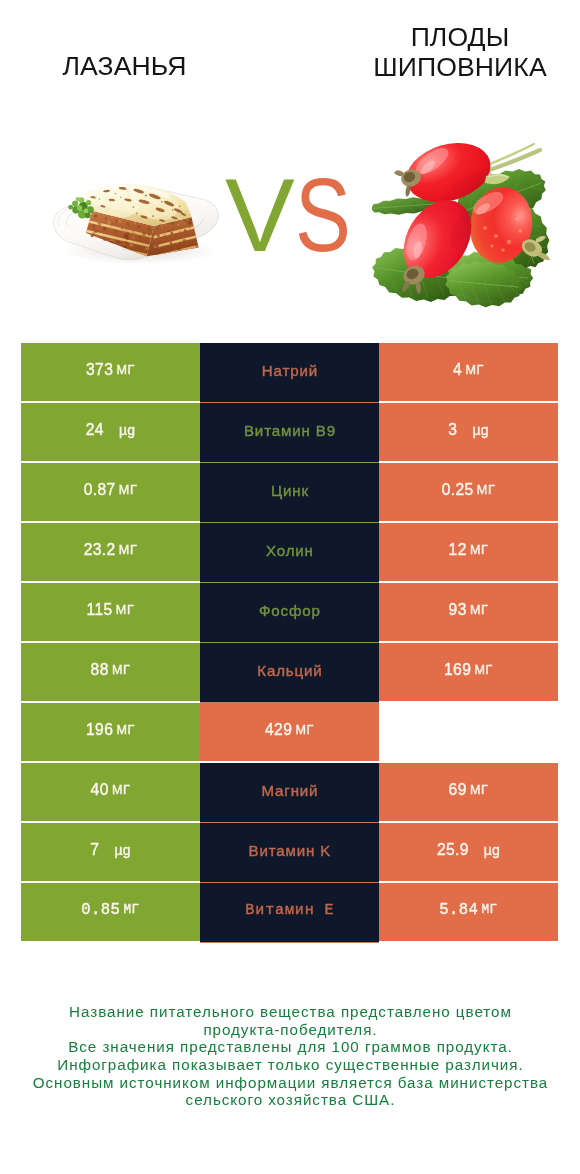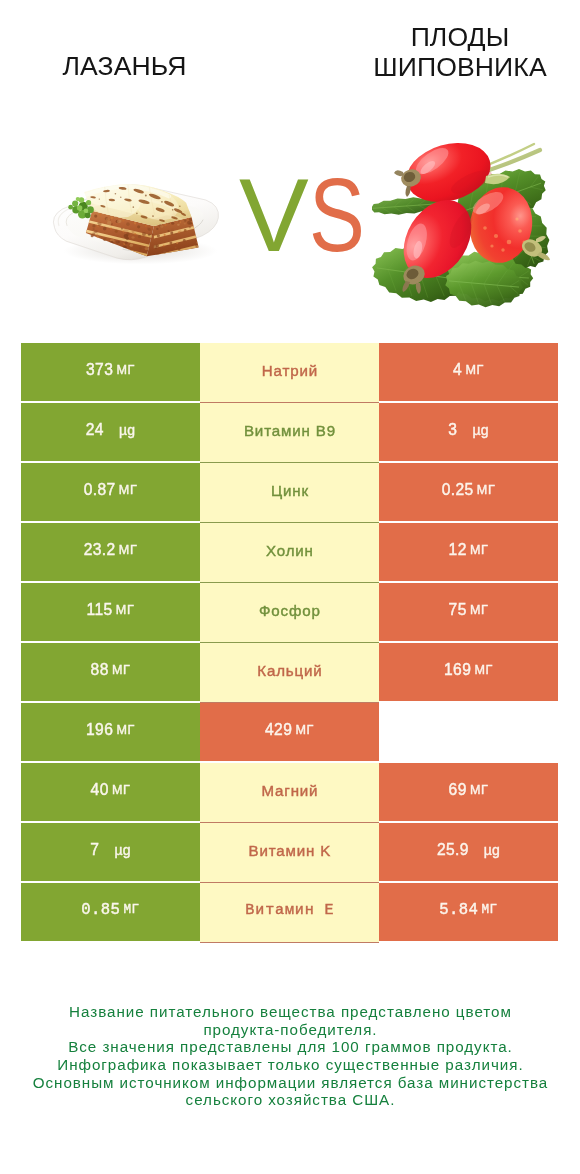--- a/index.html
+++ b/index.html
@@ -11,40 +11,40 @@
   
   .titles{position:absolute;left:0;top:0;width:580px;height:110px;}
   .title{position:absolute;text-align:center;color:#151515;
          font-size:26.6px;line-height:29.5px;font-weight:400;
          letter-spacing:0.1px;text-transform:uppercase;white-space:nowrap;}
   .title-left{left:0;width:249px;top:52.2px;}
   .title-right{left:290px;width:340px;top:23.4px;}
 
   
   .hero{position:absolute;left:0;top:110px;width:580px;height:215px;}
-  .vs{position:absolute;left:239px;top:53px;height:110px;
+  .vs{position:absolute;left:225px;top:53px;height:110px;
       font-size:104px;line-height:104px;font-weight:400;white-space:nowrap;}
   .vs span{display:inline-block;}
   .vs .v{color:#82A632;transform:scaleX(1.005);transform-origin:left top;}
   .vs .s{color:#E16D49;transform:scaleX(0.805);transform-origin:left top;margin-left:1px;}
 
   .photo{position:absolute;}
   .photo-left{left:51px;top:64px;width:170px;height:103px;}
   .photo-right{left:372px;top:18px;width:200px;height:195px;}
 
   
   .table{position:absolute;left:21px;top:343px;width:537px;}
   .row{position:relative;height:58px;margin-bottom:2px;display:flex;}
   .row:last-child{margin-bottom:0;font-family:Liberation Mono, monospace;}
   .cell{height:58px;display:flex;align-items:center;justify-content:center;
         box-sizing:border-box;}
   .cell > *{position:relative;top:-2.1px;}
   .cell-left{width:179px;background:#82A632;color:#FAF6EC;}
   .cell-right{width:179px;background:#E16D49;color:#FCF4EB;}
-  .cell-mid{width:179px;background:#fef9c3;border-bottom:1px solid;
+  .cell-mid{width:179px;background:#0f172a;border-bottom:1px solid;
             height:59px;box-sizing:content-box;
             font-size:15.1px;font-weight:400;letter-spacing:0.85px;text-indent:0.85px;}
   .cell-mid > span{-webkit-text-stroke:0.42px currentColor;}
   .cell-mid.win-left{border-color:#8a9b4e;color:#72913C;}
   .cell-mid.win-right{border-color:#c07b63;color:#C0674A;}
   .val{font-weight:400;font-size:15.6px;letter-spacing:0.4px;white-space:nowrap;-webkit-text-stroke:0.45px currentColor;}
   .u{font-size:12.6px;font-weight:400;margin-left:3.2px;letter-spacing:0.6px;-webkit-text-stroke:0.4px currentColor;}
   .u.cyr{text-transform:uppercase;}
   .u.lat{font-size:14px;letter-spacing:0.2px;margin-left:15px;}
 
@@ -540,21 +540,21 @@
       </div>
       <div class="row">
         <div class="cell cell-left">
           <span class="val">115</span>
           <span class="u cyr">мг</span>
         </div>
         <div class="cell cell-mid win-left">
           <span>Фосфор</span>
         </div>
         <div class="cell cell-right">
-          <span class="val">75</span>
+          <span class="val">93</span>
           <span class="u cyr">мг</span>
         </div>
       </div>
       <div class="row">
         <div class="cell cell-left">
           <span class="val">88</span>
           <span class="u cyr">мг</span>
         </div>
         <div class="cell cell-mid win-right">
           <span>Кальций</span>

